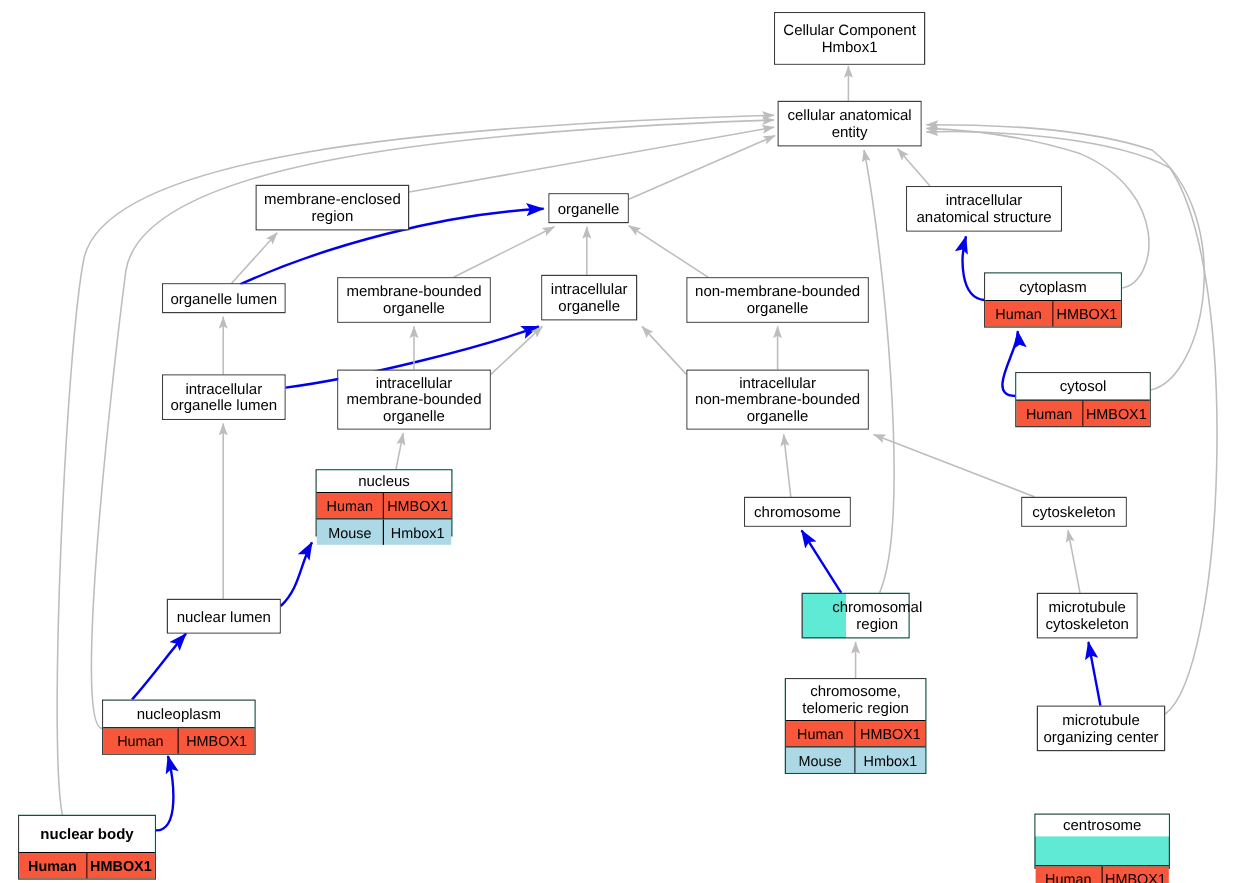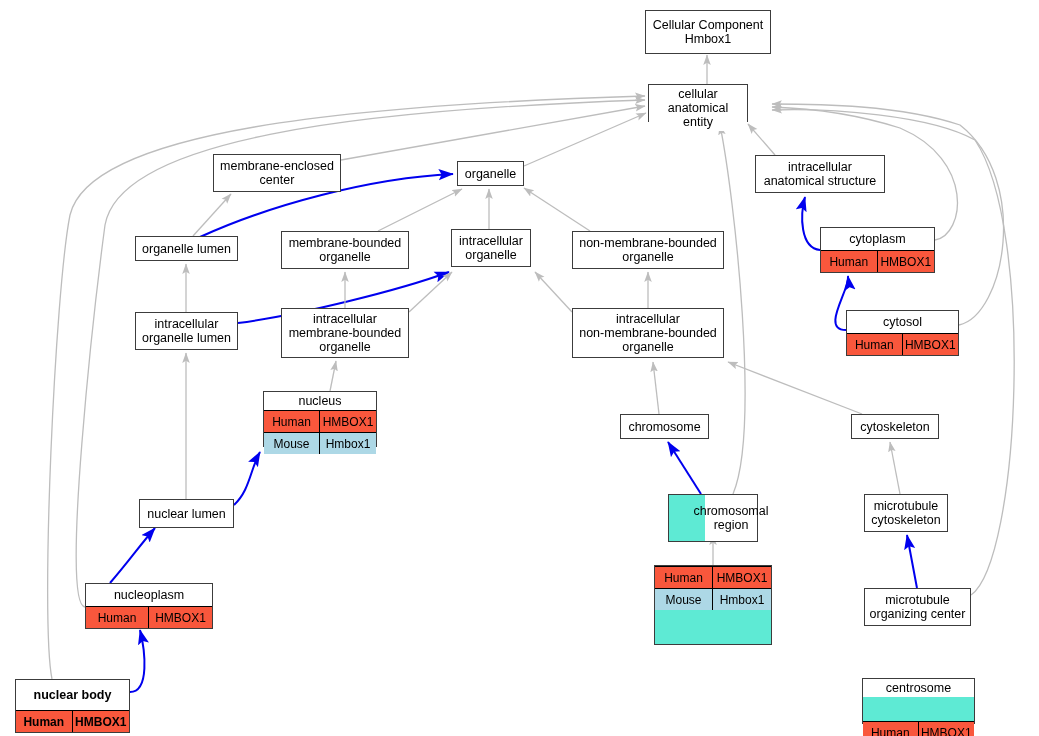--- a/index.html
+++ b/index.html
@@ -127,27 +127,27 @@
         <path d="M 130,692 C 150,692 145,650 140,630" fill="none" stroke="#0000ee" stroke-width="2" marker-end="url(#arrow-blue)"></path>
         <path d="M 52,679 C 40,620 55,290 70,215 C 90,130 350,105 645,96" fill="none" stroke="#bdbdbd" stroke-width="1.3" marker-end="url(#arrow-gray)"></path>
       </g>
   </svg>
 
   <div id="nodes-group">
       <div class="node" style="left: 645px; top: 10px; width: 126px; height: 44px;">
         <div class="node-title">Cellular Component
 Hmbox1</div>
       </div>
-      <div class="node" style="left: 648px; top: 84px; width: 100px; height: 38px;">
+      <div class="node" style="left: 648px; top: 84px; width: 120px; height: 38px;">
         <div class="node-title">cellular anatomical
 entity</div>
       </div>
       <div class="node" style="left: 213px; top: 154px; width: 128px; height: 38px;">
         <div class="node-title">membrane-enclosed
-center</div>
+region</div>
       </div>
       <div class="node" style="left: 457px; top: 161px; width: 67px; height: 25px;">
         <div class="node-title">organelle</div>
       </div>
       <div class="node" style="left: 755px; top: 155px; width: 130px; height: 38px;">
         <div class="node-title">intracellular
 anatomical structure</div>
       </div>
       <div class="node" style="left: 135px; top: 236px; width: 103px; height: 25px;">
         <div class="node-title">organelle lumen</div>
@@ -202,32 +202,34 @@
           <div class="species">Mouse</div>
           <div class="symbol">Hmbox1</div>
         </div>
       </div>
       <div class="node" style="left: 620px; top: 414px; width: 89px; height: 25px;">
         <div class="node-title">chromosome</div>
       </div>
       <div class="node" style="left: 851px; top: 414px; width: 88px; height: 25px;">
         <div class="node-title">cytoskeleton</div>
       </div>
-      <div class="node" style="left: 668px; top: 494px; width: 90px; height: 48px; padding-left: 36px;">
+      <div class="node" style="left: 668px; top: 494px; width: 90px; height: 38px; padding-left: 36px;">
         <div class="node-title">chromosomal
 region</div>
       </div>
       <div class="node" style="left: 864px; top: 494px; width: 84px; height: 38px;">
         <div class="node-title">microtubule
 cytoskeleton</div>
       </div>
       <div class="node" style="left: 139px; top: 499px; width: 95px; height: 29px;">
         <div class="node-title">nuclear lumen</div>
       </div>
       <div class="node" style="left: 654px; top: 565px; width: 118px; height: 80px;">
+        <div class="node-title">chromosome,
+telomeric region</div>
         <div class="gene-row human">
           <div class="species">Human</div>
           <div class="symbol">HMBOX1</div>
         </div>
         <div class="gene-row mouse">
           <div class="species">Mouse</div>
           <div class="symbol">Hmbox1</div>
         </div>
       </div>
       <div class="node" style="left: 864px; top: 588px; width: 107px; height: 38px;">

